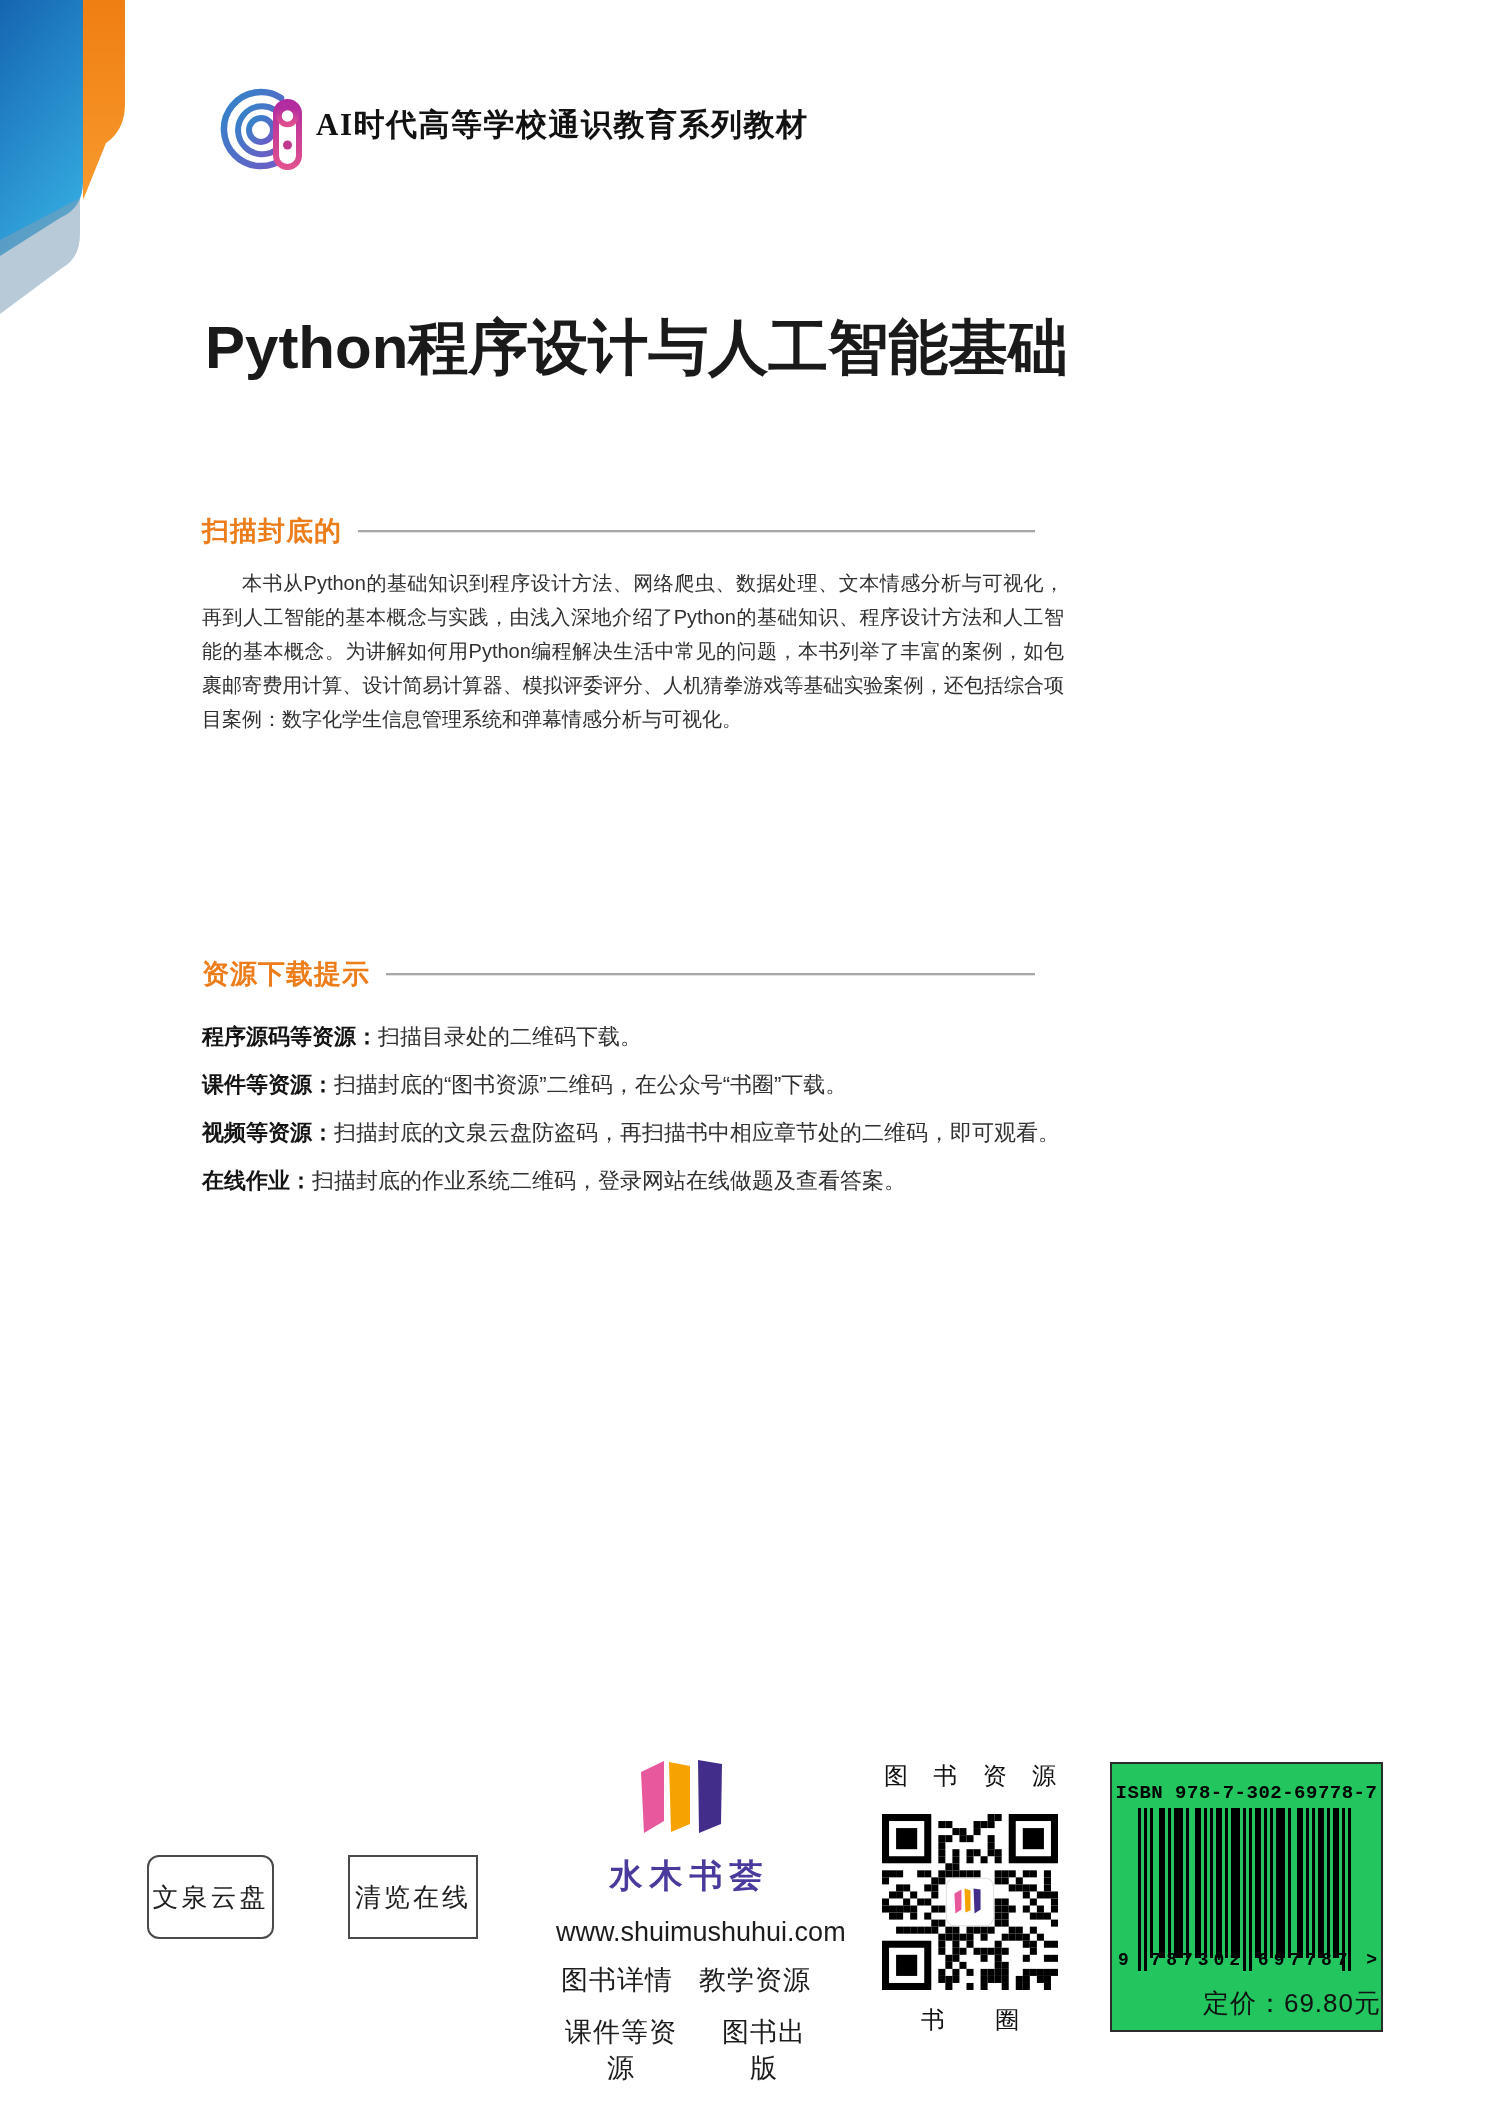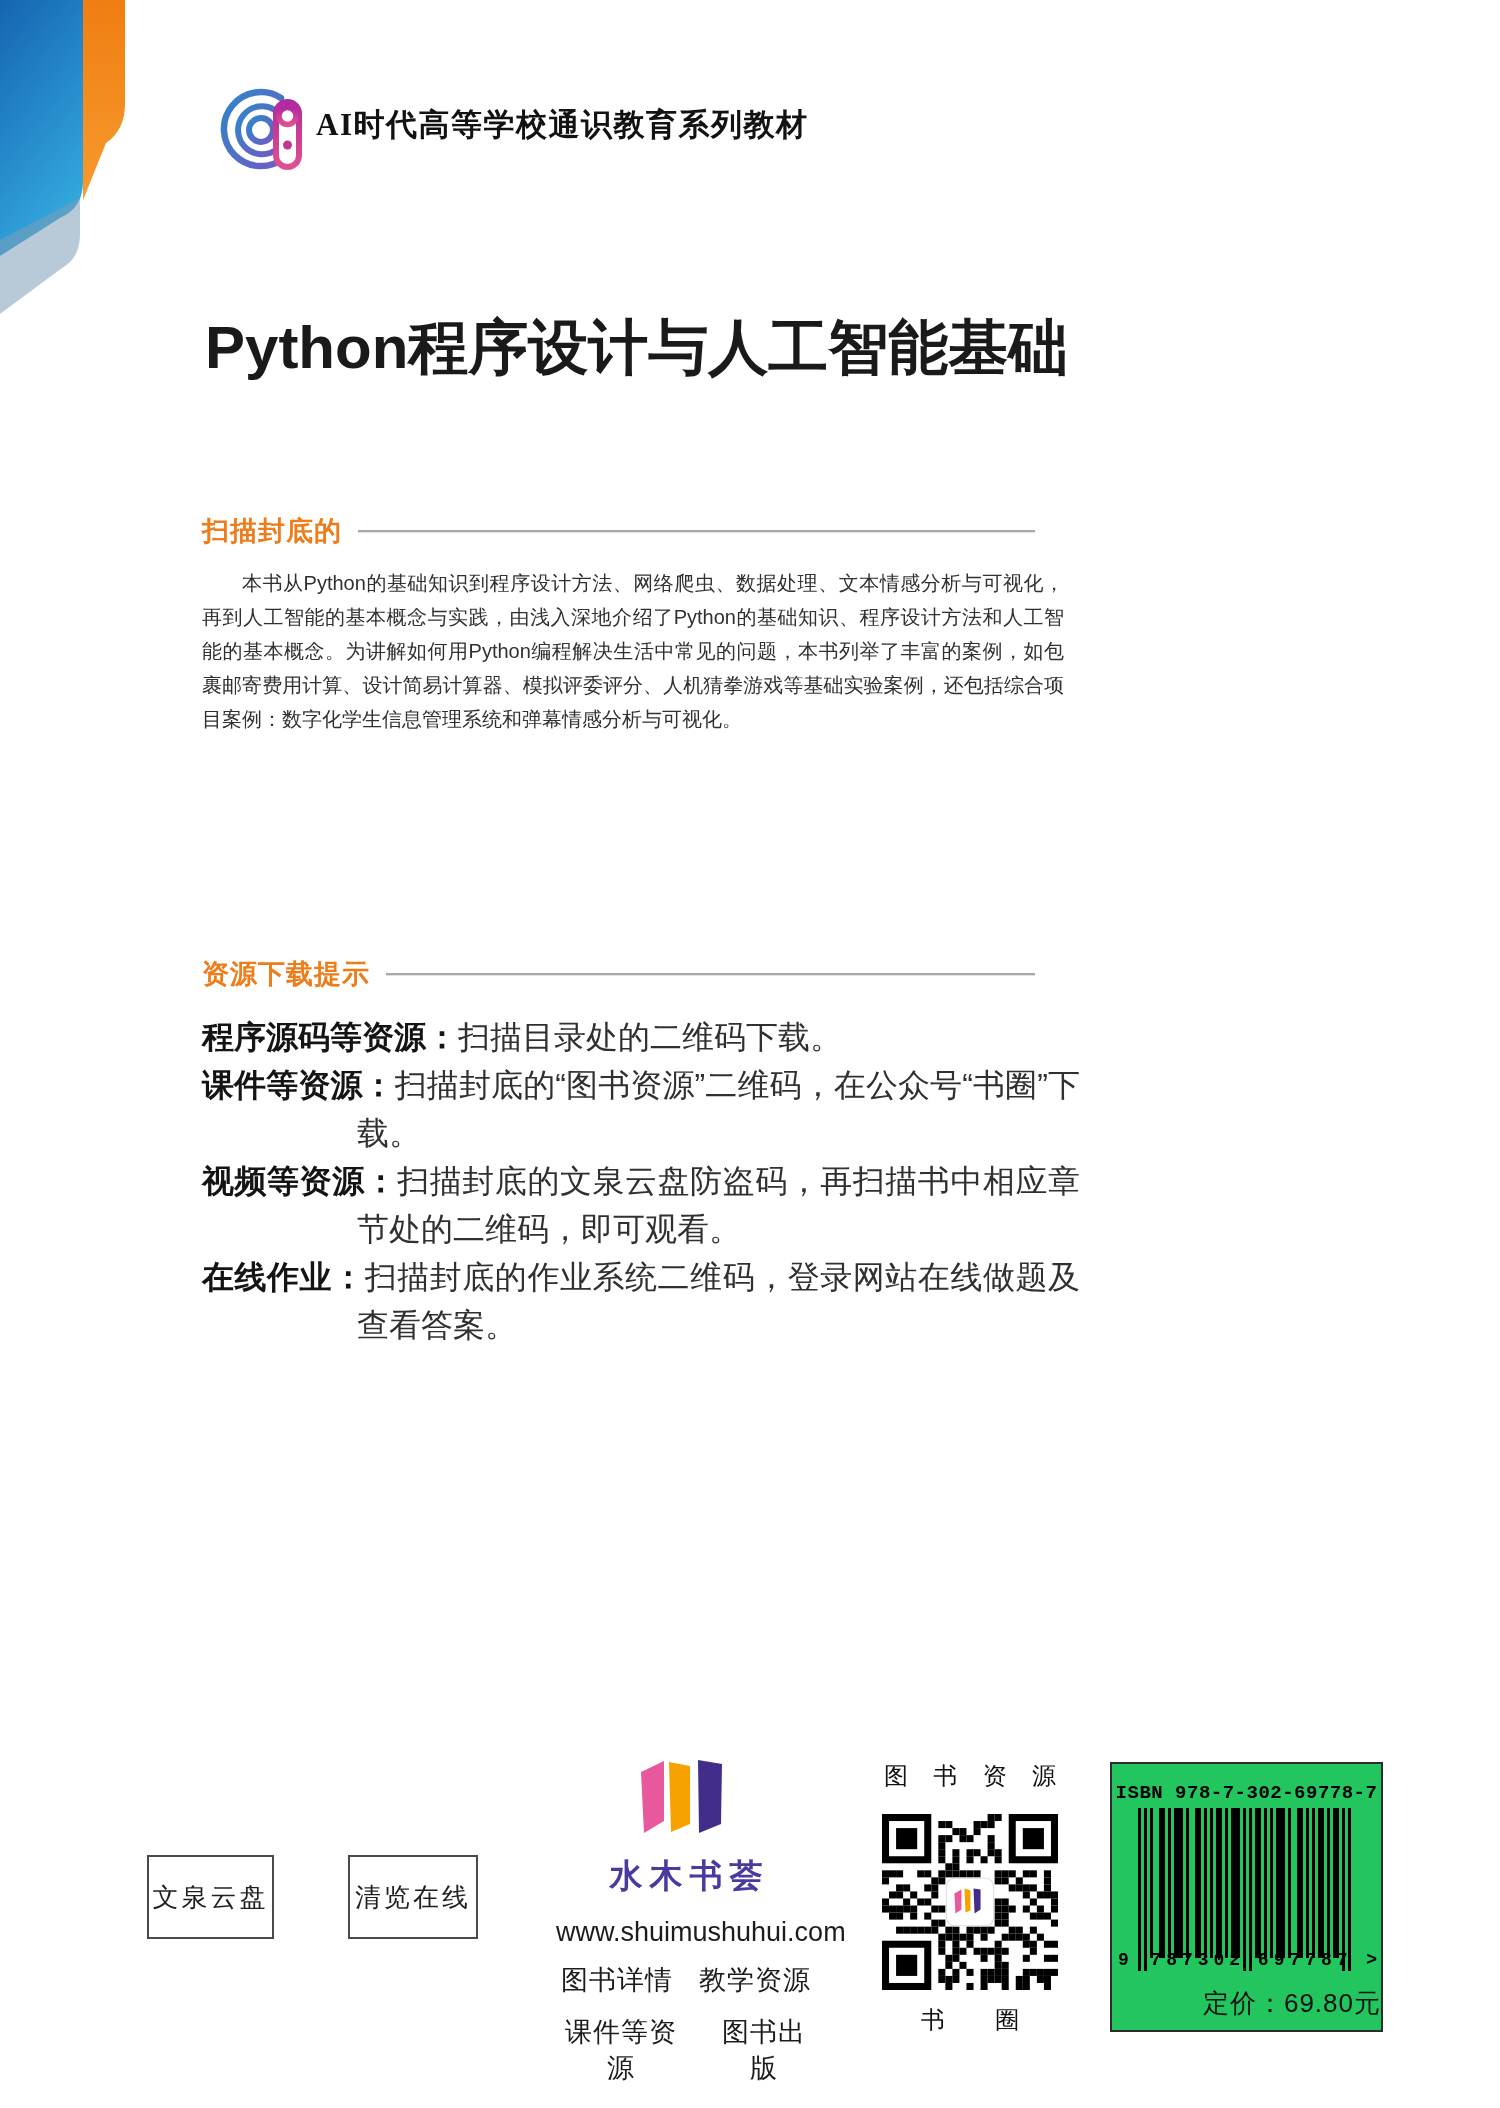--- a/index.html
+++ b/index.html
@@ -35,29 +35,29 @@
   .section-head .hd{font-size:27px;font-weight:700;color:var(--accent);white-space:nowrap;letter-spacing:1px;}
   .section-head .rule{flex:1;height:2px;background:#A8A8A8;margin-left:16px;box-shadow:0 1px 0 #e2e2e2;}
   .head-intro{top:513px;}
   .head-res{top:956px;}
   
   .intro-para{
     position:absolute;left:202px;top:566px;width:862px;
     font-size:20px;line-height:34px;color:#303030;text-align:justify;text-indent:2em;
   }
   
-  .res-list{position:absolute;left:202px;top:1013px;width:878px;font-size:32px;line-height:48px;color:#303030;}
+  .res-list{position:absolute;left:202px;top:1013px;width:878px;font-size:22px;line-height:48px;color:#303030;}
   .res-item{padding-left:155px;text-indent:-155px;text-align:justify;}
   .res-item .lbl{font-weight:700;color:#141414;}
   
   .stamp{
     position:absolute;border:2px solid #4A4A4A;display:flex;align-items:center;justify-content:center;
     font-size:26px;letter-spacing:3px;color:#1f1f1f;background:#fff;
   }
-  .stamp-left{left:147px;top:1855px;width:123px;height:80px;}
+  .stamp-left{left:147px;top:1855px;width:123px;height:80px;border-radius:12px;}
   .stamp-right{left:348px;top:1855px;width:126px;height:80px;}
 
   .press{position:absolute;left:556px;top:1760px;width:260px;text-align:center;}
   .press .panels{display:block;margin:0 auto;width:90px;height:78px;}
   .press-name{
     margin-top:16px;font-family:"Liberation Serif","DejaVu Serif",serif;font-weight:700;
     font-size:33px;color:var(--brand-purple);letter-spacing:7px;text-indent:7px;
   }
   .press-url{margin-top:18px;font-size:27px;color:#1C1C1C;}
   .press-links{margin-top:14px;font-size:27px;color:#1C1C1C;display:flex;justify-content:center;gap:26px;letter-spacing:1px;}

